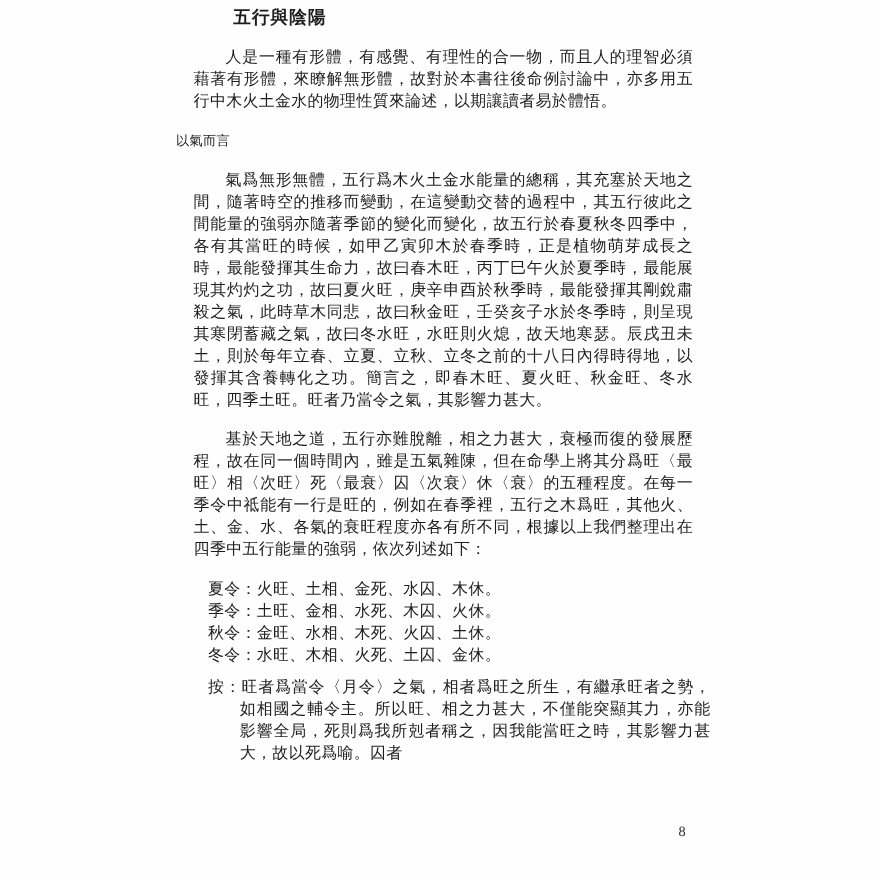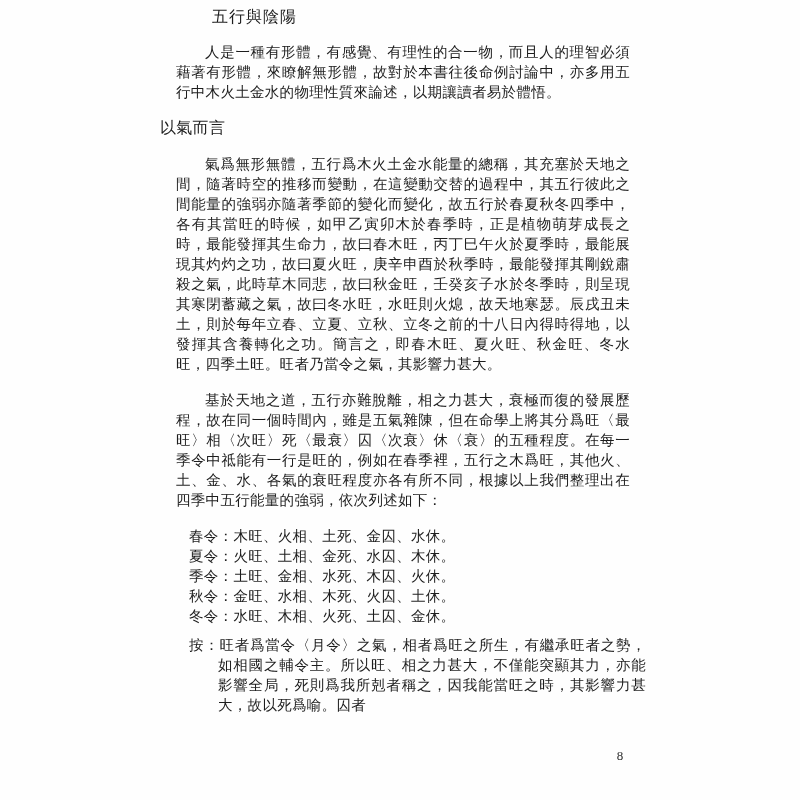--- a/index.html
+++ b/index.html
@@ -21,41 +21,41 @@
     font-family: "Liberation Serif", serif;
   }
   .text-column {
     position: absolute;
     left: 160px;
     top: 6px;
     width: 486px;
   }
   .doc-title {
     font-size: 16px;
-    font-weight: normal;
+    font-weight: bold;
     line-height: 22px;
     margin: 0 0 4px 52px;
     letter-spacing: 1px;
   }
   .body-text {
     font-size: 14.5px;
     line-height: 20px;
     text-align: justify;
     letter-spacing: 0.3px;
   }
   .para {
     margin: 16px;
     text-indent: 2em;
   }
   .para-first {
     margin-top: 14px;
   }
   .section-heading {
     margin: 15px 0 0 0;
-    font-size: 16px;
+    font-size: 12px;
     line-height: 20px;
     font-weight: normal;
   }
   .season-list {
     margin: 1px 0 0 0;
     padding: 0;
     list-style: none;
   }
   .season-list li {
     margin: 0 0 0 2em;
@@ -88,21 +88,20 @@
     <p class="para para-first">人是一種有形體，有感覺、有理性的合一物，而且人的理智必須藉著有形體，來瞭解無形體，故對於本書往後命例討論中，亦多用五行中木火土金水的物理性質來論述，以期讓讀者易於體悟。</p>
 
 
     <h2 class="section-heading">以氣而言</h2>
 
     <p class="para">氣爲無形無體，五行爲木火土金水能量的總稱，其充塞於天地之間，隨著時空的推移而變動，在這變動交替的過程中，其五行彼此之間能量的強弱亦隨著季節的變化而變化，故五行於春夏秋冬四季中，各有其當旺的時候，如甲乙寅卯木於春季時，正是植物萌芽成長之時，最能發揮其生命力，故曰春木旺，丙丁巳午火於夏季時，最能展現其灼灼之功，故曰夏火旺，庚辛申酉於秋季時，最能發揮其剛銳肅殺之氣，此時草木同悲，故曰秋金旺，壬癸亥子水於冬季時，則呈現其寒閉蓄藏之氣，故曰冬水旺，水旺則火熄，故天地寒瑟。辰戌丑未土，則於每年立春、立夏、立秋、立冬之前的十八日內得時得地，以發揮其含養轉化之功。簡言之，即春木旺、夏火旺、秋金旺、冬水旺，四季土旺。旺者乃當令之氣，其影響力甚大。</p>
 
     <p class="para">基於天地之道，五行亦難脫離，相之力甚大，衰極而復的發展歷程，故在同一個時間內，雖是五氣雜陳，但在命學上將其分爲旺〈最旺〉相〈次旺〉死〈最衰〉囚〈次衰〉休〈衰〉的五種程度。在每一季令中祗能有一行是旺的，例如在春季裡，五行之木爲旺，其他火、土、金、水、各氣的衰旺程度亦各有所不同，根據以上我們整理出在四季中五行能量的強弱，依次列述如下：</p>
 
     <ul class="season-list">
-      <li>春令：木旺、火相、土死、金囚、水休。</li>
       <li>夏令：火旺、土相、金死、水囚、木休。</li>
       <li>季令：土旺、金相、水死、木囚、火休。</li>
       <li>秋令：金旺、水相、木死、火囚、土休。</li>
       <li>冬令：水旺、木相、火死、土囚、金休。</li>
     </ul>
 
     <p class="note-para"><span>按：</span><span>旺者爲當令〈月令〉之氣，相者爲旺之所生，有繼承旺者之勢，如相國之輔令主。所以旺、相之力甚大，不僅能突顯其力，亦能影響全局，死則爲我所剋者稱之，因我能當旺之時，其影響力甚大，故以死爲喻。囚者</span></p>
 
   </div>
 

